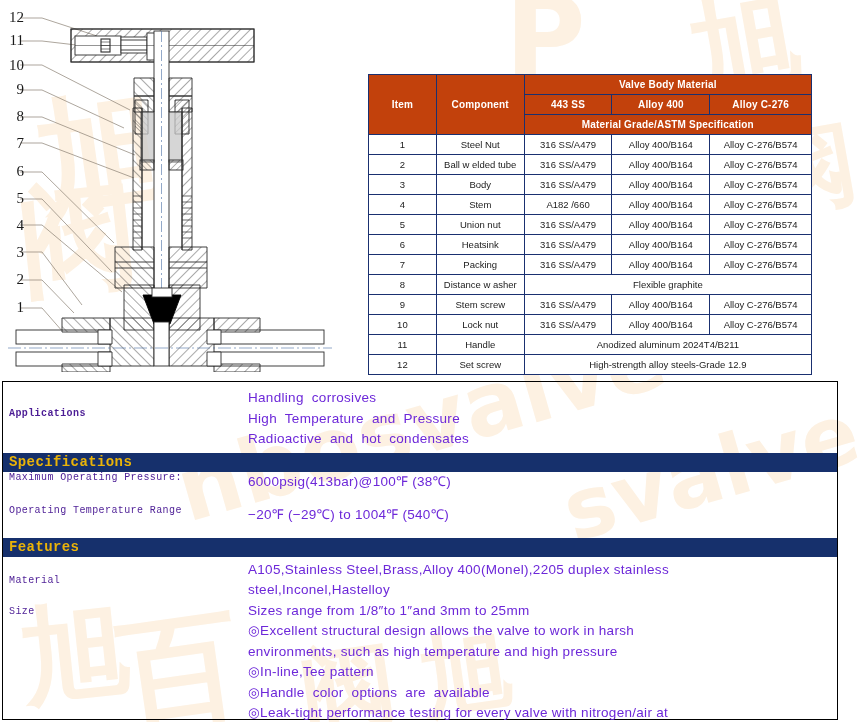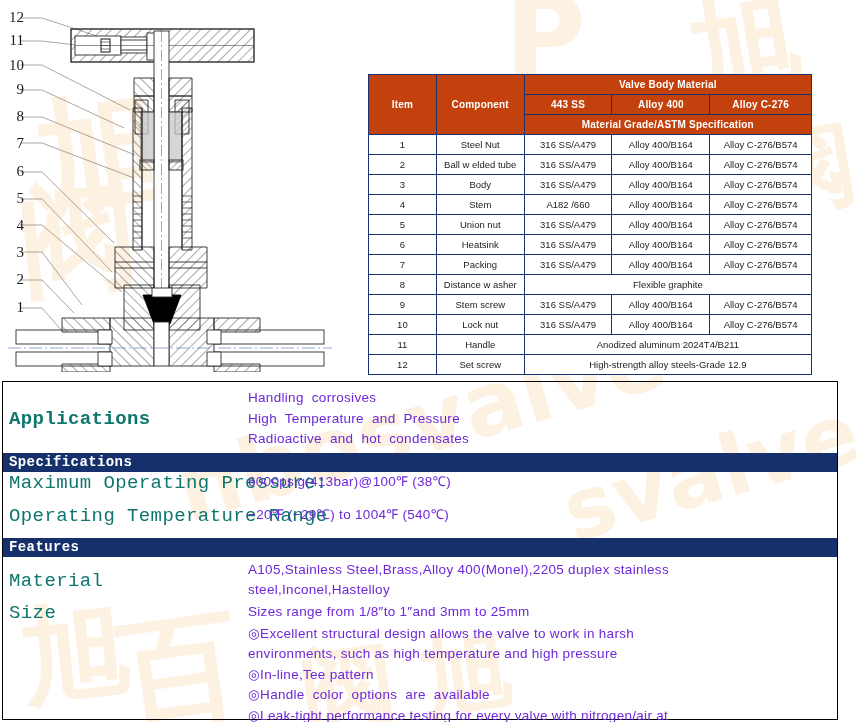--- a/index.html
+++ b/index.html
@@ -74,38 +74,38 @@
     width:836px; height:339px;
     border:1px solid #000;
     background:transparent;
     z-index:2;
   }
   .row { display:flex; align-items:flex-start; position:relative; }
   .lbl {
     width:245px; flex:0 0 245px;
     padding-left:6px;
     font-family:"Liberation Mono", monospace;
-    font-size:19px;
-    color:#0f766e;
+    font-size:10px;
+    color:#4c1d95;
     letter-spacing:.4px;
     white-space:nowrap;
   }
   .lbl.bold { font-weight:bold; }
   .val {
     flex:1;
     font-family:Liberation Sans, sans-serif;
     font-size:13.5px;
     color:#6d28d9;
     letter-spacing:.3px;
     white-space:pre-wrap;
     line-height:20.5px;
   }
   .band {
     background:#16306c;
-    color:#ffffff;
+    color:#eab308;
     font-family:"Liberation Mono", monospace;
     font-weight:bold;
     font-size:14px;
     letter-spacing:.4px;
     padding:1px 0 2px 6px;
     width:100%;
   }
   .applications-row { padding-top:6px; padding-bottom:3px; }
   .applications-row .lbl { padding-top:20px; }
   .applications-row .val { line-height:20.5px; }

